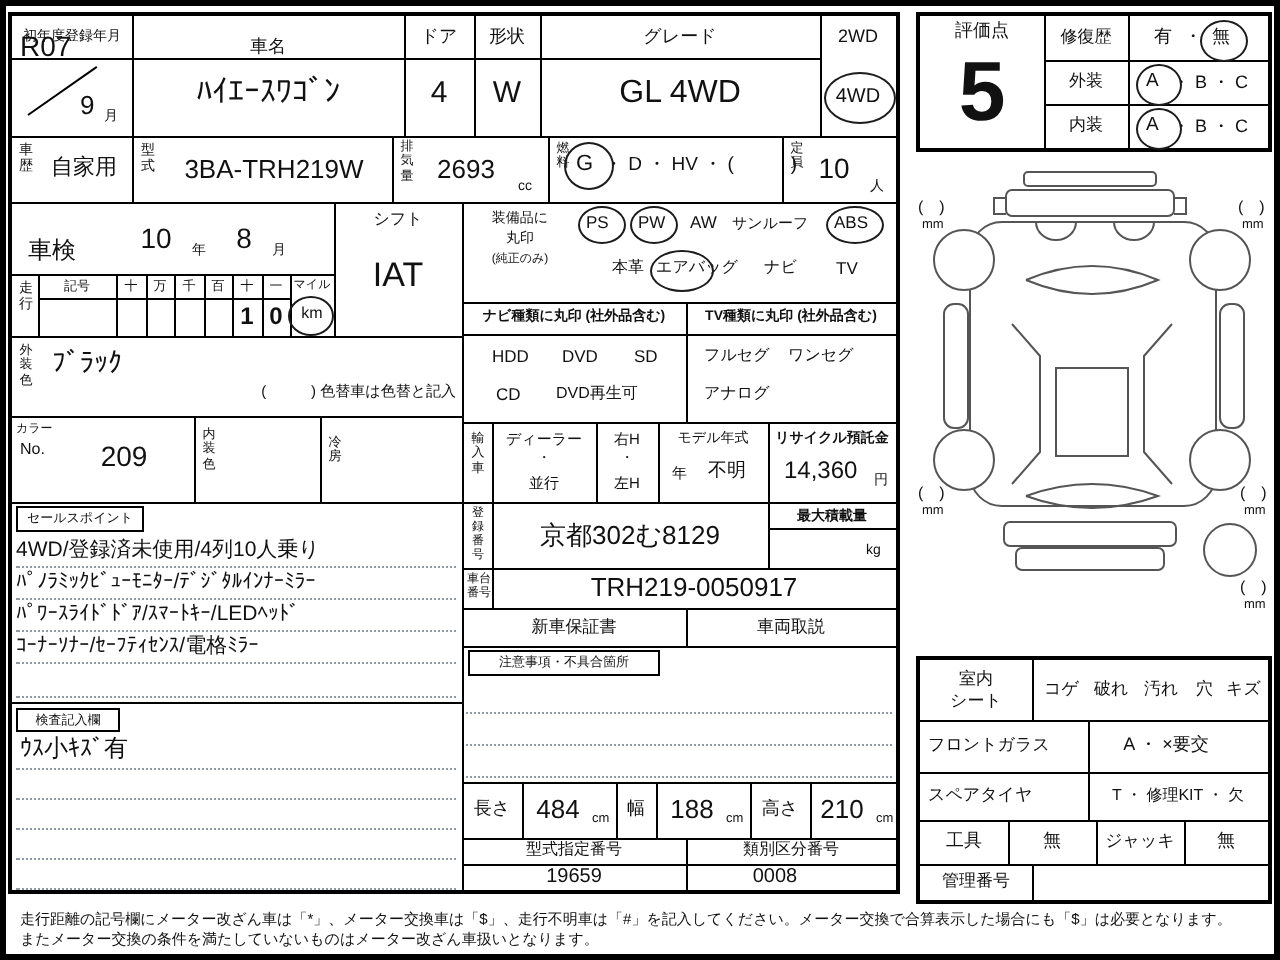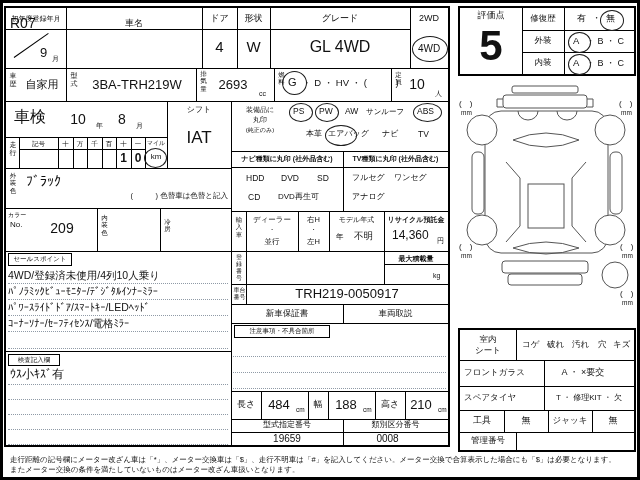--- a/index.html
+++ b/index.html
@@ -96,20 +96,21 @@
   <div class="ln" style="left:548px;top:410px;width:1px;height:22px"></div>
   <div class="ln" style="left:592px;top:410px;width:1px;height:22px"></div>
   <div class="ln" style="left:516px;top:432px;width:1px;height:18px"></div>
 
   <div class="a c" style="left:6px;top:9px;width:60px;height:19px;font-size:7px">初年度登録年月</div>
   <div class="a" style="left:10px;top:16px;font-size:14px">R07</div>
   <div class="a" style="left:14px;top:57px;width:42px;height:0;border-top:1px solid #000;transform:rotate(-35deg);transform-origin:left center"></div>
   <div class="a" style="left:40px;top:46px;font-size:13px">9</div>
   <div class="a" style="left:52px;top:55px;font-size:7px">月</div>
   <div class="a c" style="left:66px;top:9px;width:136px;height:29px;font-size:9px">車名</div>
+  <div class="a c" style="left:66px;top:32px;width:136px;height:30px;font-size:16px">ﾊｲｴｰｽﾜｺﾞﾝ</div>
   <div class="a c" style="left:202px;top:9px;width:35px;height:19px;font-size:9px">ドア</div>
   <div class="a c" style="left:202px;top:32px;width:35px;height:30px;font-size:15px">4</div>
   <div class="a c" style="left:237px;top:9px;width:33px;height:19px;font-size:9px">形状</div>
   <div class="a c" style="left:237px;top:32px;width:33px;height:30px;font-size:15px">W</div>
   <div class="a c" style="left:270px;top:9px;width:140px;height:19px;font-size:9px">グレード</div>
   <div class="a c" style="left:270px;top:32px;width:140px;height:30px;font-size:16px">GL 4WD</div>
   <div class="a c" style="left:410px;top:12px;width:38px;height:14px;font-size:9px">2WD</div>
   <div class="a c" style="left:410px;top:40px;width:38px;height:16px;font-size:10px">4WD</div>
 
   <div class="a s" style="left:8px;top:72px;width:10px;font-size:7px">車歴</div>
@@ -119,21 +120,21 @@
   <div class="a s" style="left:199px;top:70px;width:9px;font-size:6.5px">排気量</div>
   <div class="a c" style="left:208px;top:74px;width:50px;height:22px;font-size:13px">2693</div>
   <div class="a" style="left:259px;top:90px;font-size:7px">cc</div>
   <div class="a s" style="left:277px;top:71px;width:9px;font-size:6.5px">燃料</div>
   <div class="a" style="left:288px;top:76px;font-size:11px">G</div>
   <div class="a" style="left:302px;top:78px;font-size:9.5px">・ D ・ HV ・ (　　　)</div>
   <div class="a s" style="left:394px;top:71px;width:9px;font-size:6.5px">定員</div>
   <div class="a c" style="left:402px;top:74px;width:30px;height:22px;font-size:14px">10</div>
   <div class="a" style="left:435px;top:90px;font-size:7px">人</div>
 
-  <div class="a" style="left:14px;top:108px;font-size:16px">車検</div>
+  <div class="a" style="left:14px;top:119px;font-size:12px">車検</div>
   <div class="a c" style="left:62px;top:108px;width:32px;height:24px;font-size:14px">10</div>
   <div class="a" style="left:96px;top:122px;font-size:7px">年</div>
   <div class="a c" style="left:110px;top:108px;width:24px;height:24px;font-size:14px">8</div>
   <div class="a" style="left:136px;top:122px;font-size:7px">月</div>
   <div class="a c" style="left:167px;top:104px;width:64px;height:12px;font-size:8px">シフト</div>
   <div class="a c" style="left:167px;top:118px;width:64px;height:40px;font-size:17px">IAT</div>
 
   <div class="a s" style="left:8px;top:141px;width:10px;font-size:7px">走行</div>
   <div class="a c" style="left:19px;top:139px;width:39px;height:10px;font-size:6.5px">記号</div>
   <div class="a c" style="left:58px;top:139px;width:15px;height:10px;font-size:6.5px">十</div>
@@ -204,20 +205,21 @@
   <div class="a c" style="left:298px;top:226px;width:31px;height:8px;font-size:7px">・</div>
   <div class="a c" style="left:298px;top:237px;width:31px;height:10px;font-size:7.5px">左H</div>
   <div class="a c" style="left:329px;top:214px;width:55px;height:11px;font-size:7px">モデル年式</div>
   <div class="a" style="left:336px;top:233px;font-size:7.5px">年</div>
   <div class="a" style="left:354px;top:231px;font-size:9.5px">不明</div>
   <div class="a c bold" style="left:384px;top:214px;width:64px;height:11px;font-size:7px">リサイクル預託金</div>
   <div class="a" style="left:392px;top:229px;font-size:12px">14,360</div>
   <div class="a" style="left:437px;top:237px;font-size:7px">円</div>
 
   <div class="a s" style="left:235px;top:254px;width:8px;font-size:6px">登録番号</div>
+  <div class="a c" style="left:246px;top:258px;width:138px;height:20px;font-size:13px">京都302む8129</div>
   <div class="a c bold" style="left:384px;top:253px;width:64px;height:11px;font-size:7px">最大積載量</div>
   <div class="a" style="left:433px;top:272px;font-size:7px">kg</div>
 
   <div class="a s" style="left:233px;top:287px;width:13px;font-size:6px">車台番号</div>
   <div class="a c" style="left:246px;top:286px;width:202px;height:16px;font-size:13px">TRH219-0050917</div>
 
   <div class="a c" style="left:231px;top:304px;width:112px;height:19px;font-size:8.5px">新車保証書</div>
   <div class="a c" style="left:343px;top:304px;width:105px;height:19px;font-size:8.5px">車両取説</div>
 
   <div class="bx" style="left:234px;top:325px;width:96px;height:13px;font-size:6.5px">注意事項・不具合箇所</div>

